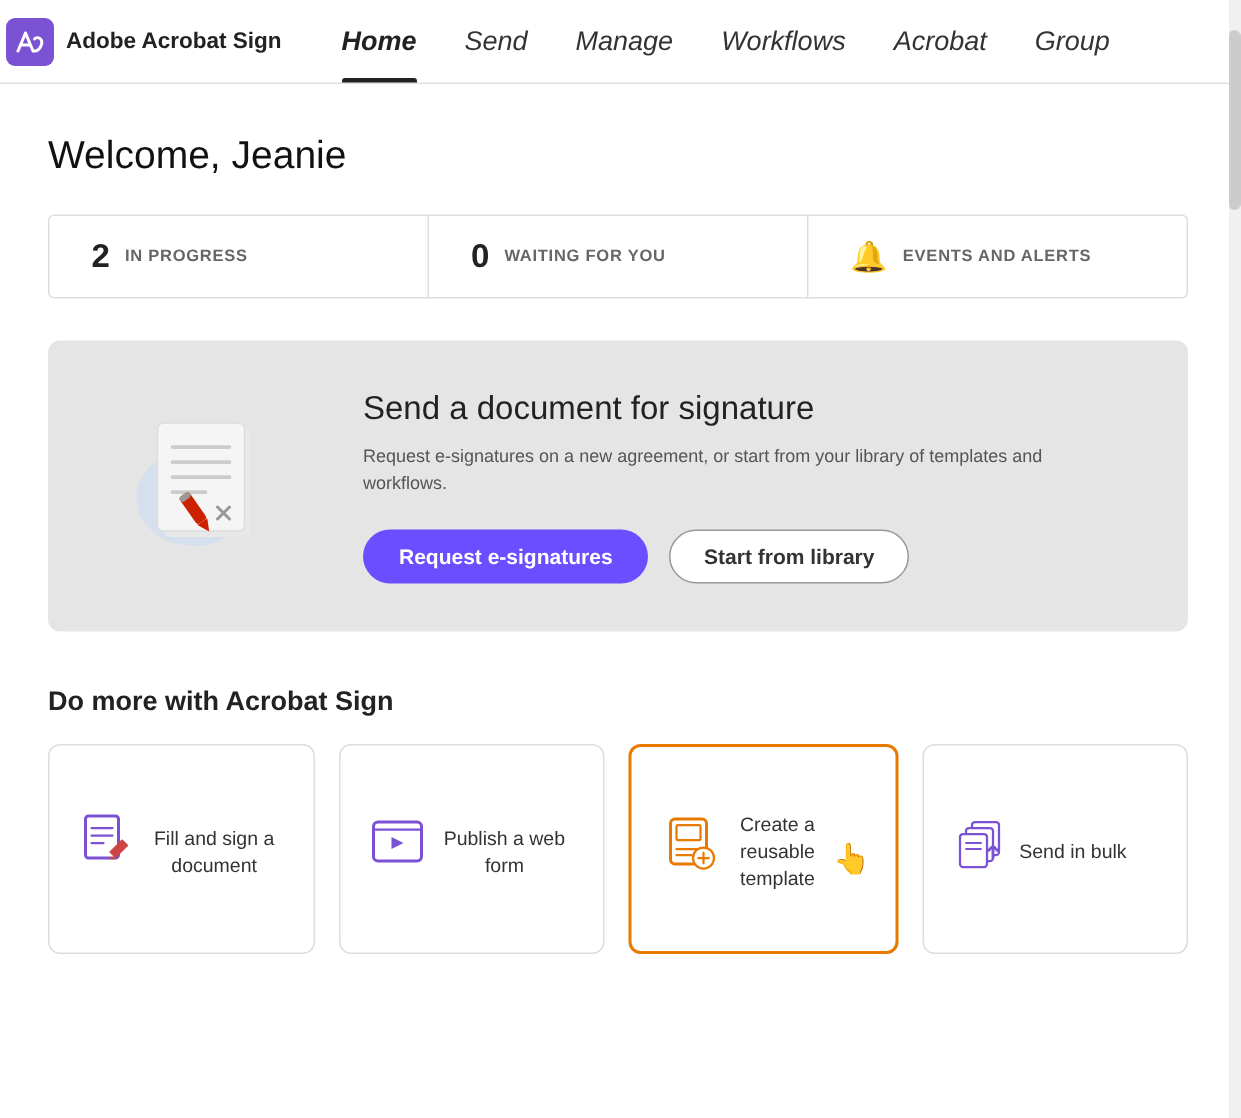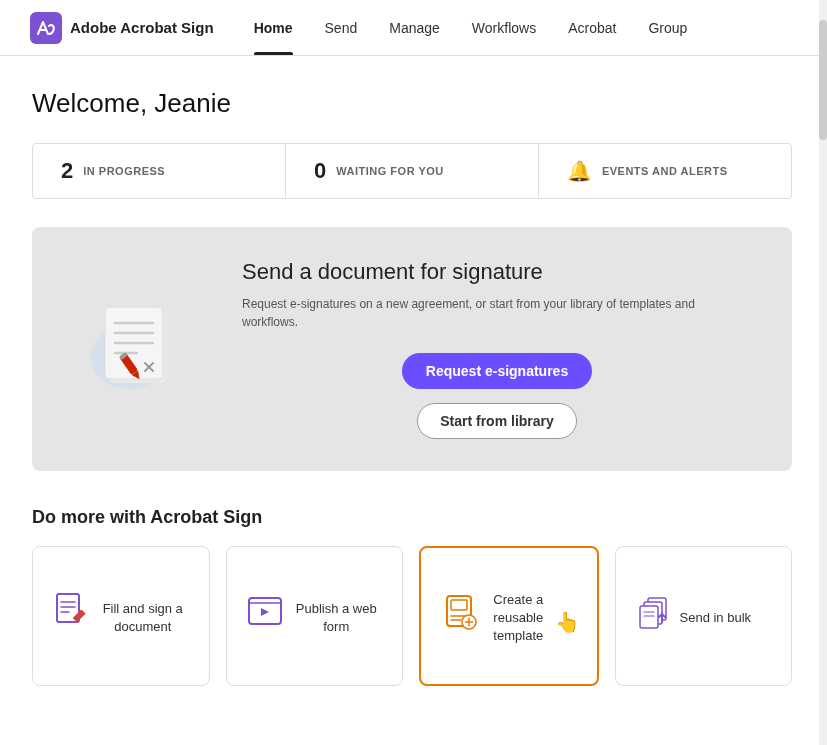--- a/index.html
+++ b/index.html
@@ -9,21 +9,21 @@
       width: 827px;
       min-height: 745px;
       color: #222;
       overflow-x: hidden;
     }
 
     
     .navbar {
       display: flex;
       align-items: center;
-      padding: 0 30px;
+      padding: 0 4px;
       border-bottom: 1px solid #e0e0e0;
       height: 56px;
       gap: 0;
     }
     .brand {
       display: flex;
       align-items: center;
       gap: 8px;
       margin-right: 24px;
     }
@@ -41,25 +41,26 @@
       display: flex;
       align-items: center;
       gap: 0;
       height: 100%;
     }
     .nav-item {
       padding: 0 16px;
       height: 100%;
       display: flex;
       align-items: center;
-      font-size: 14px;
+      font-size: 18px;
       color: #333;
       cursor: pointer;
       position: relative;
       text-decoration: none;
+      font-style: italic;
     }
     .nav-item.active {
       font-weight: 600;
       color: #222;
     }
     .nav-item.active::after {
       content: '';
       position: absolute;
       bottom: 0;
       left: 16px;
@@ -149,21 +150,20 @@
     .hero-desc {
       font-size: 12px;
       color: #555;
       margin-bottom: 22px;
       line-height: 1.5;
     }
     .hero-actions {
       display: flex;
       gap: 14px;
       align-items: center;
-      flex-direction: column;
     }
     .btn-primary {
       background: #6B4EFF;
       color: #fff;
       border: none;
       border-radius: 20px;
       padding: 10px 24px;
       font-size: 14px;
       font-weight: 600;
       cursor: pointer;

